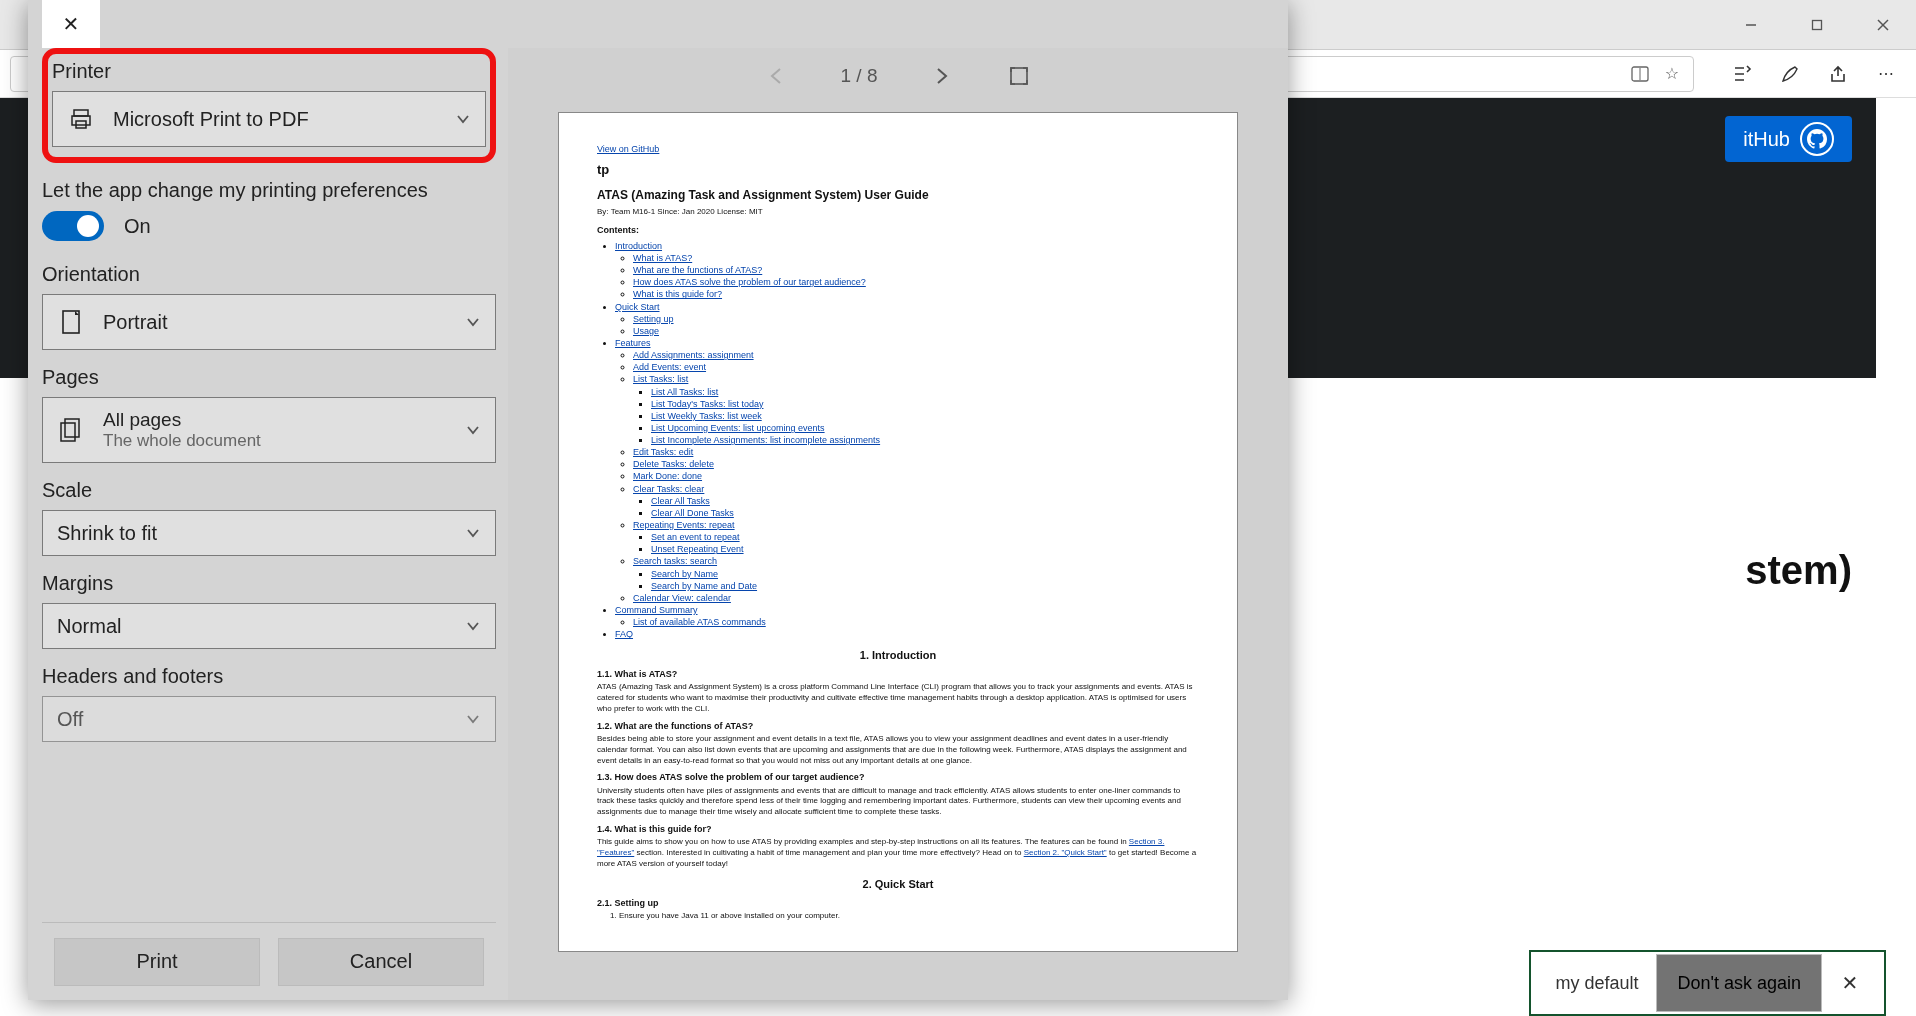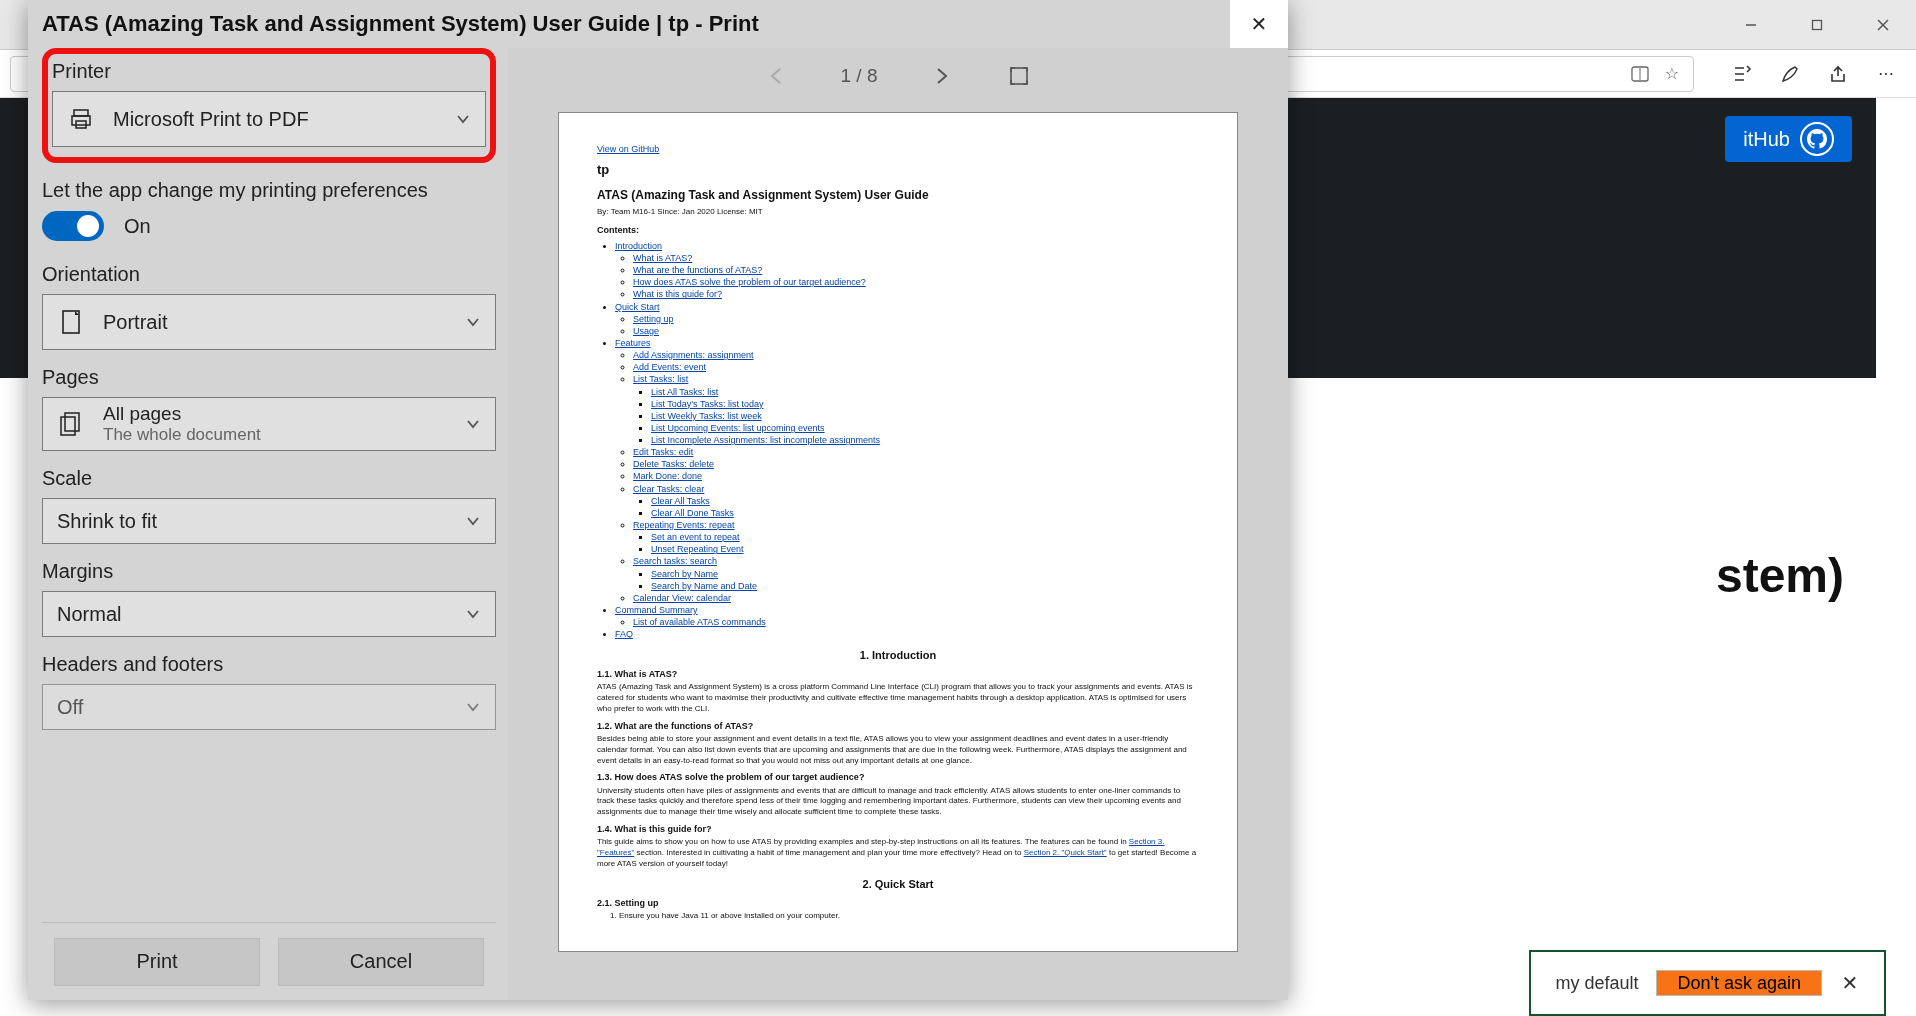--- a/index.html
+++ b/index.html
@@ -11,26 +11,26 @@
 .browser-bar { position: absolute; top: 50px; left: 0; right: 0; height: 48px; background: #fff; border-bottom: 1px solid #ddd; display: flex; align-items: center; justify-content: flex-end; padding-right: 20px; gap: 28px; }
 .browser-bar .tool-icn { width: 20px; height: 20px; display:flex; align-items:center; justify-content:center; color:#333; }
 .addr-box { flex:1; margin: 0 10px; height:36px; border:1px solid #ccc; border-radius:4px; display:flex; align-items:center; justify-content:flex-end; padding:0 14px; gap:16px;}
 .addr-box .inner-icn { color:#555; }
 
 
 .page-behind { position:absolute; top:98px; left:0; right:0; bottom:0; background:#fff; }
 .page-dark { position:absolute; top:0; left:0; right:40px; height:280px; background:#1c1f21; color:#fff; display:flex; justify-content:flex-end; align-items:flex-start; padding:18px 24px;}
 .gh-btn { background:#0265d2; height:46px; border-radius:4px; display:flex; align-items:center; padding:0 18px; gap:10px; font-size:20px; color:#fff;}
 .gh-icn { width:34px; height:34px; border:2px solid #fff; border-radius:50%; display:flex; align-items:center; justify-content:center;}
-.partial-title { position:absolute; top:450px; right:72px; font-size:48px; font-weight:600; color:#111;text-align:right; }
+.partial-title { position:absolute; top:450px; right:64px; font-size:40px; font-weight:600; color:#111;text-align:right; }
 
 
 .def-banner { position:absolute; bottom:0; right:30px; height:66px; border:2px solid #14532d; background:#fff; display:flex; align-items:center; padding:0 14px; gap:8px;}
 .def-banner .db-text { font-size:18px; color:#333; padding:0 10px;}
-.def-banner .db-btn { height:26px; padding:0 20px; border:1px solid #bbb; background:#f97316; font-size:18px; display:flex; align-items:center;}
+.def-banner .db-btn { height:58px; padding:0 20px; border:1px solid #bbb; background:#737373; font-size:18px; display:flex; align-items:center;}
 .def-banner .db-close { width:40px; height:40px; display:flex; align-items:center; justify-content:center; font-size:20px; color:#333;}
 
 
 .print-dialog { position:absolute; top:0; left:28px; width:1260px; height:1000px; background:#d4d4d4; box-shadow:0 4px 24px rgba(0,0,0,.4); display:flex; flex-direction:column; }
 .pd-titlebar { height:48px; display:flex; align-items:center; justify-content:space-between; padding:0 0 0 14px; background:#d4d4d4;}
 .pd-title { font-size:22px; font-weight:600; color:#111; }
 .pd-close { width:58px; height:48px; background:#fff; display:flex; align-items:center; justify-content:center; font-size:20px; color:#222; }
 .pd-body { flex:1; display:flex; overflow:hidden; }
 
 
@@ -140,21 +140,20 @@
 
   <div class="def-banner">
     <span class="db-text">my default</span>
     <span class="db-btn">Don't ask again</span>
     <span class="db-close">✕</span>
   </div>
 </div>
 
 <div class="print-dialog">
   <div class="pd-titlebar">
-    <div class="pd-title">ATAS (Amazing Task and Assignment System) User Guide | tp - Print</div>
     <div class="pd-close">✕</div>
   </div>
   <div class="pd-body">
     <div class="pd-left">
       <div class="pd-scroll">
         <div class="annot-red">
           <div class="pd-label" style="margin-top:2px">Printer</div>
           <div class="pd-select">
             <span class="sel-icn">
                 <svg width="24" height="24">
@@ -188,21 +187,21 @@
             </span>
           <span class="sel-text">Portrait</span>
           <span class="chev">
               <svg width="16" height="16">
                 <path d="M3 5 L8 11 L13 5" fill="none" stroke="#555" stroke-width="1.8"></path>
               </svg>
             </span>
         </div>
 
         <div class="pd-label">Pages</div>
-        <div class="pd-select" style="height:54px">
+        <div class="pd-select" style="height:66px">
           <span class="sel-icn">
               <svg width="26" height="26">
                 <rect x="3" y="6" width="14" height="18" fill="none" stroke="#222" stroke-width="1.5"></rect>
                 <rect x="7" y="2" width="14" height="18" fill="none" stroke="#222" stroke-width="1.5"></rect>
               </svg>
             </span>
           <span class="sel-sub">
             <span class="l1">All pages</span>
             <span class="l2">The whole document</span>
           </span>

